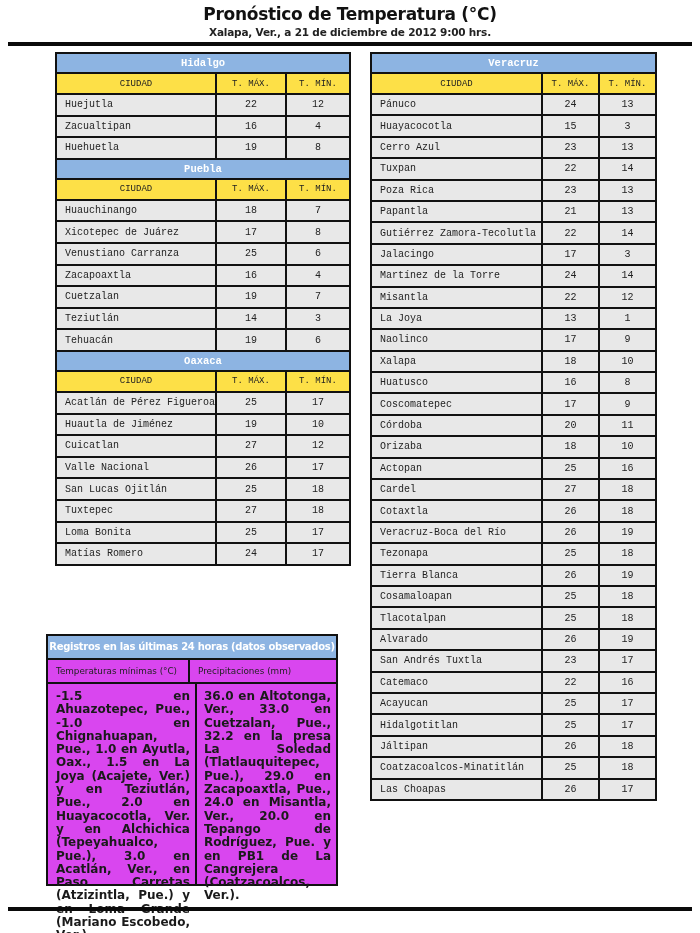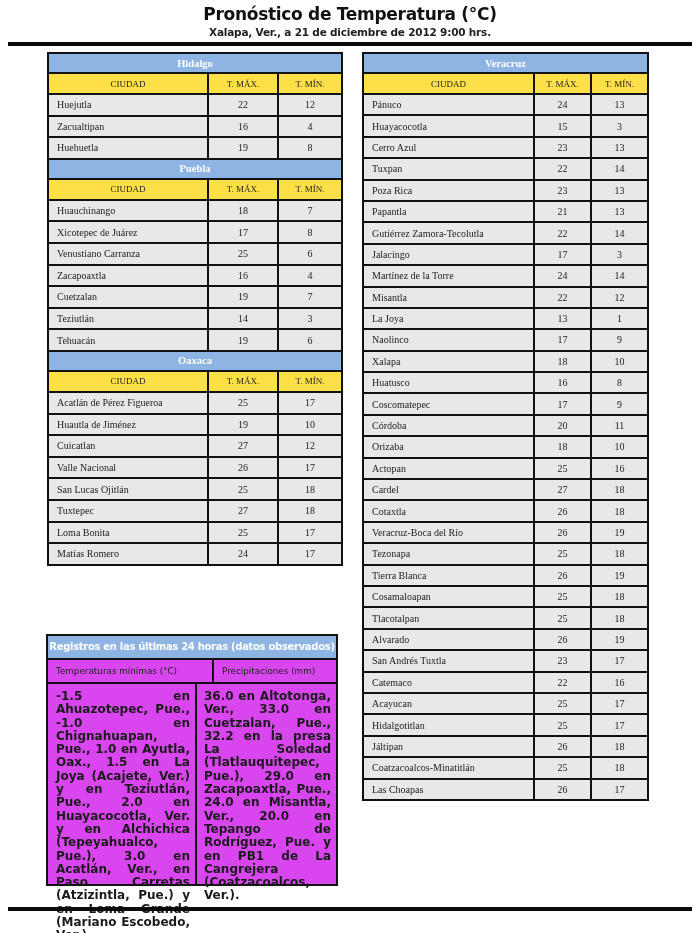--- a/index.html
+++ b/index.html
@@ -8,42 +8,42 @@
   .title { position: absolute; left: 0; width: 700px; top: 4px; text-align: center;
            font-family: "DejaVu Sans", sans-serif; font-size: 17px; font-weight: bold; color: #111; letter-spacing: -0.3px; }
   .subtitle { position: absolute; left: 0; width: 700px; top: 26px; text-align: center;
               font-family: "DejaVu Sans", sans-serif; font-size: 10.5px; font-weight: bold; color: #222; letter-spacing: -0.2px; }
   .rule { position: absolute; left: 8px; width: 684px; height: 4px; background: #0a0a0a; }
   .rule.top { top: 42px; }
   .rule.bottom { top: 907px; left: 8px; width: 684px; }
   .credit { position: absolute; right: 58px; top: 915px; font-size: 11px; color: #222; margin-top: 33px; }
 
   table.fc { position: absolute; border-collapse: collapse; table-layout: fixed;
-             font-family: Liberation Serif, serif; font-size: 10px; color: #222; }
+             font-family: Liberation Mono, monospace; font-size: 10px; color: #222; margin-left: 8px; }
   table.fc td, table.fc th { border: 2px solid #111; background: #e8e8e8; padding: 0; height: 19.4px; }
   table.fc th.state { background: #8db4e2; color: #ffffff; font-weight: bold; font-size: 10.5px; text-align: center; height: 18px; }
   table.fc th.col { font-weight: normal; font-size: 9px; text-align: center; background: #fde047; height: 19px; }
   table.fc td.city { padding-left: 8px; text-align: left; white-space: nowrap; overflow: hidden; }
   table.fc td.num { text-align: center; }
 
   #left-col { left: 47px; top: 52px; width: 294px; }
   #left-col col.c1 { width: 160px; } #left-col col.c2 { width: 70px; } #left-col col.c3 { width: 64px; }
   #left-col td { height: 19.6px; }
 
   #veracruz { left: 362px; top: 52px; width: 285px; }
   #veracruz col.c1 { width: 171px; } #veracruz col.c2 { width: 57px; } #veracruz col.c3 { width: 57px; }
   #veracruz td { height: 19.4px; }
 
   .obs { position: absolute; left: 46px; top: 634px; width: 292px; height: 252px;
          border: 2px solid #111; box-sizing: border-box; background: #d946ef; font-family: "DejaVu Sans", sans-serif; }
   .obs .hdr { height: 22px; background: #8db4e2; color: #fff; font-weight: bold; font-size: 10px;
               text-align: center; line-height: 22px; border-bottom: 2px solid #111; letter-spacing: -0.3px; }
   .obs .sub { display: flex; height: 22px; border-bottom: 2px solid #111; }
   .obs .sub div { font-size: 8.8px; line-height: 22px; padding-left: 8px; color: #222; }
-  .obs .sub .l { width: 166px; border-right: 2px solid #111; box-sizing: border-box; }
+  .obs .sub .l { width: 142px; border-right: 2px solid #111; box-sizing: border-box; }
   .obs .body { display: flex; height: 202px; }
   .obs .body div { font-size: 12px; font-weight: bold; line-height: 13.3px; text-align: justify; color: #1a1a1a;
                    padding: 6px 5px 0 8px; box-sizing: border-box; }
   .obs .body .l { width: 151px; border-right: 2px solid #111; }
   .obs .body .r { width: 141px; padding-left: 7px; border-radius: 12px; }
 </style>
 </head>
 <body>
 
 <div class="title">Pronóstico de Temperatura (°C)</div>

